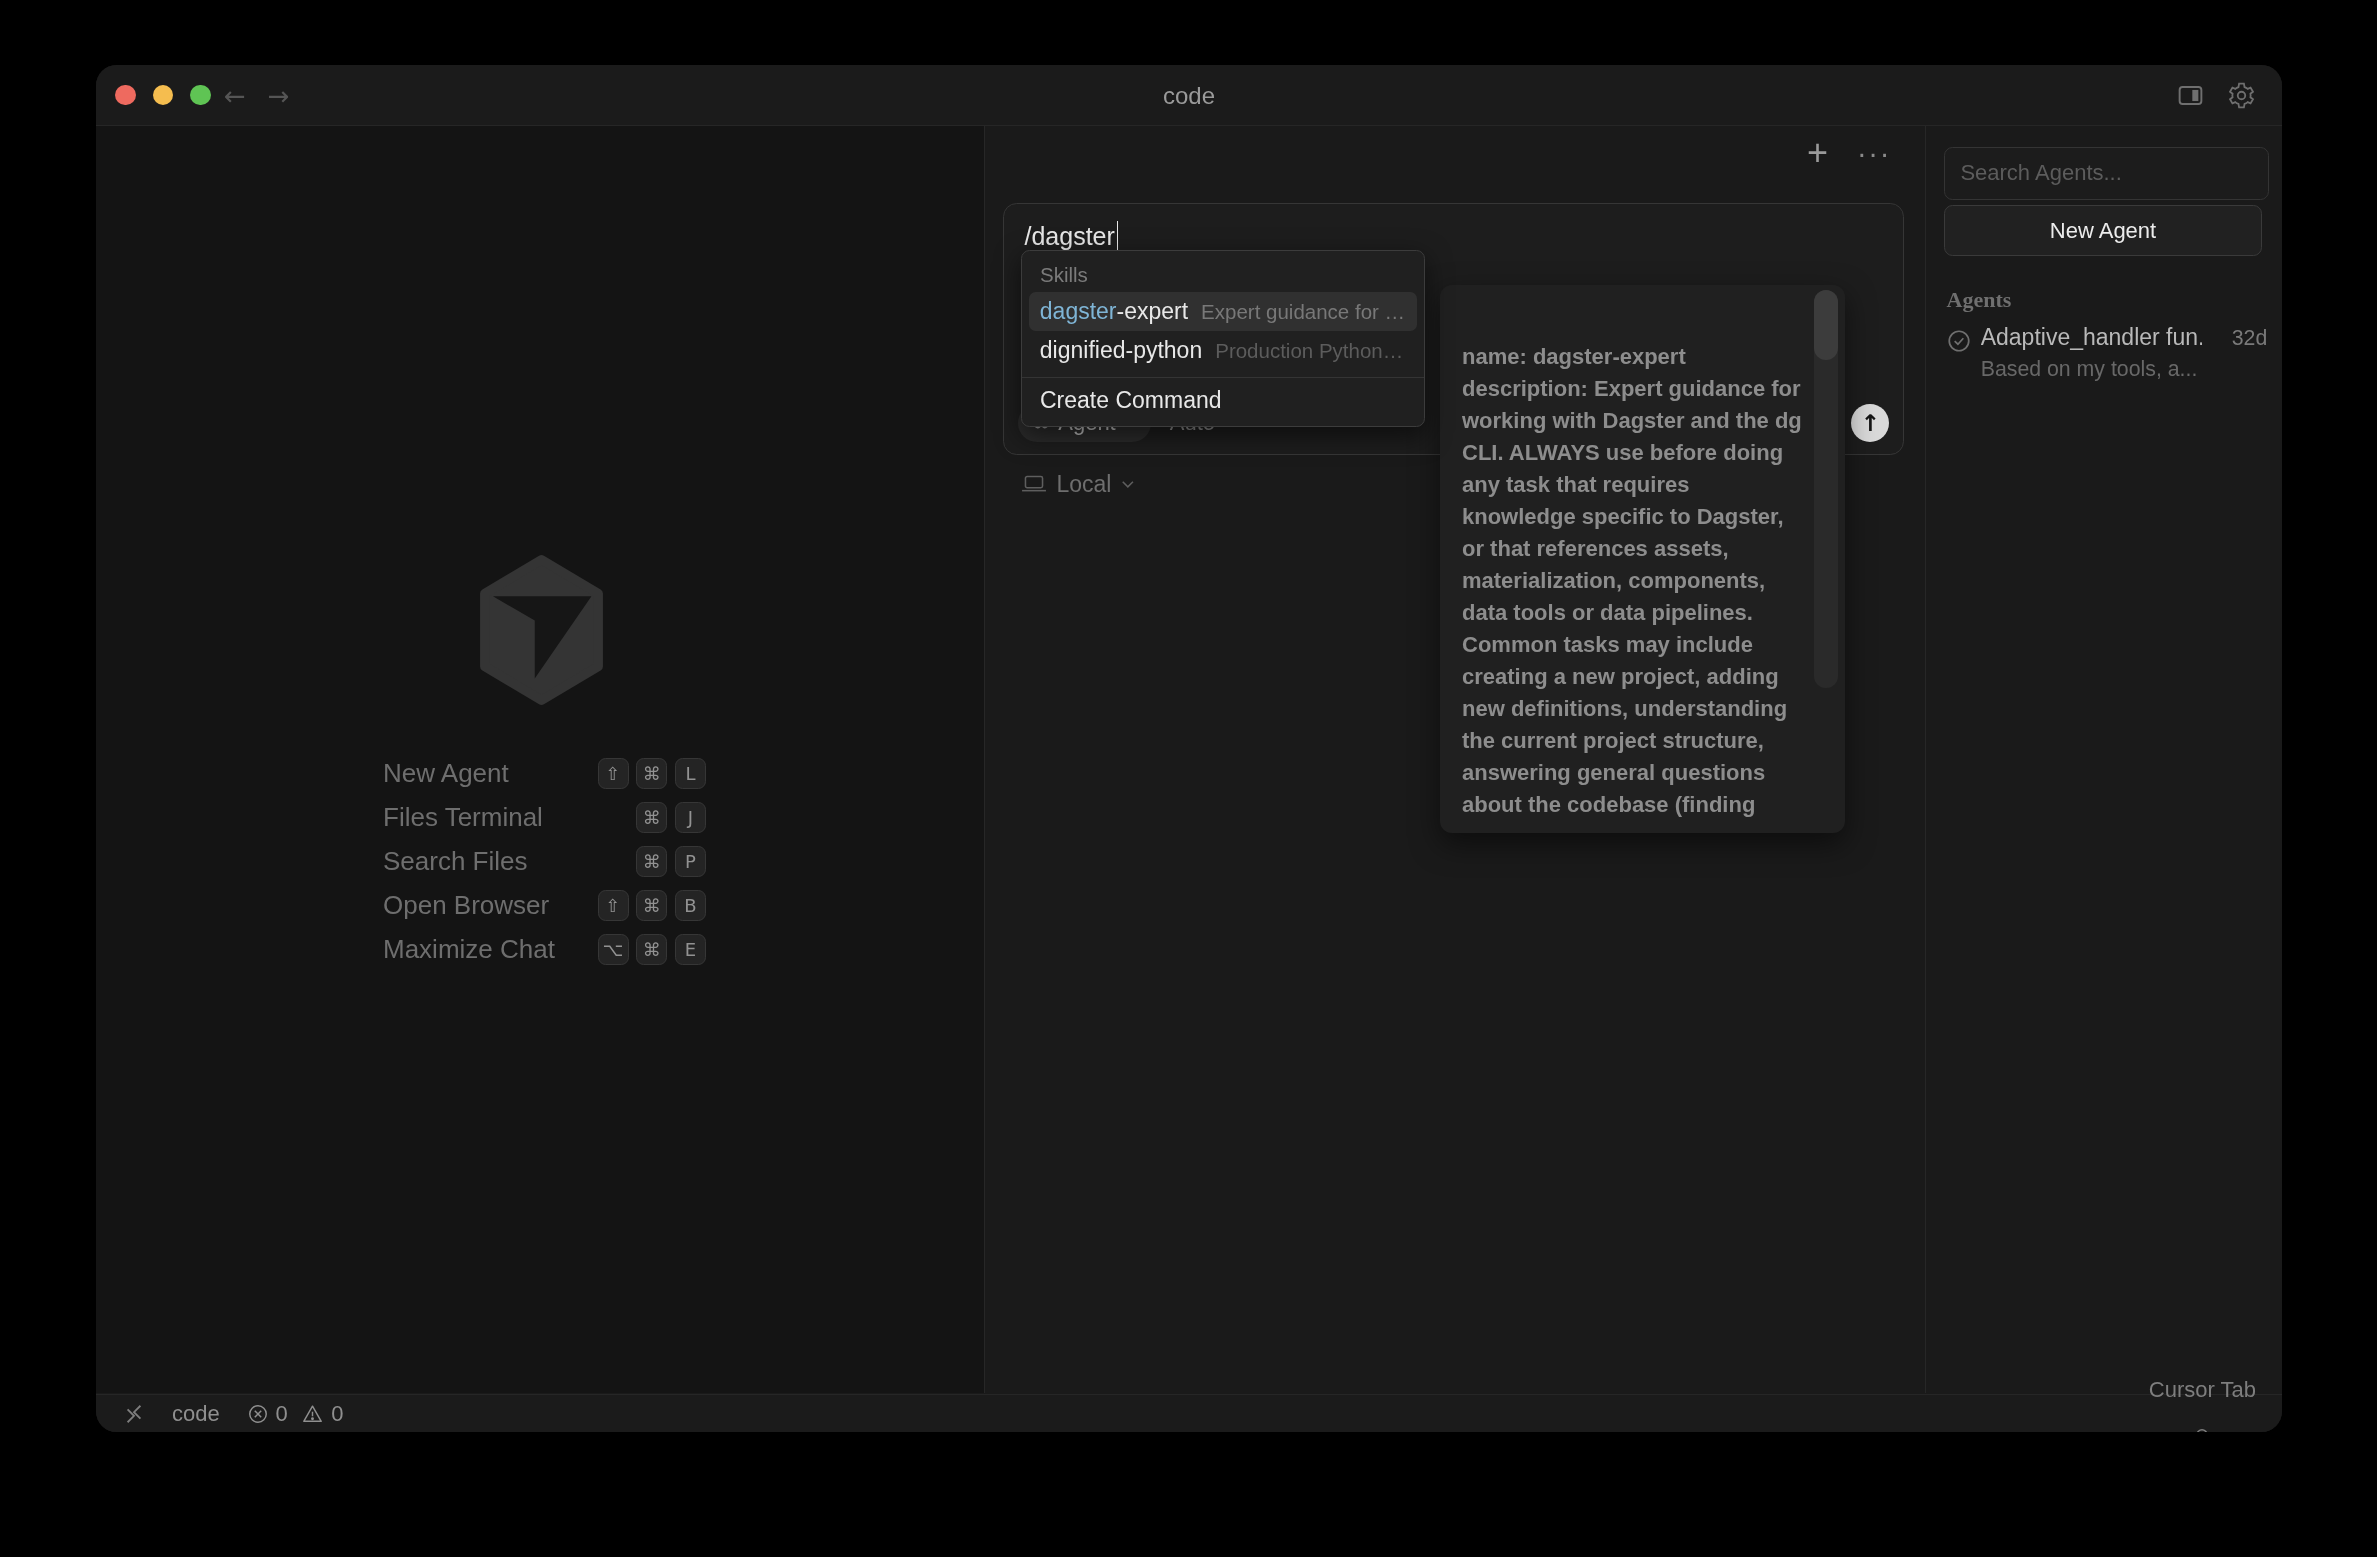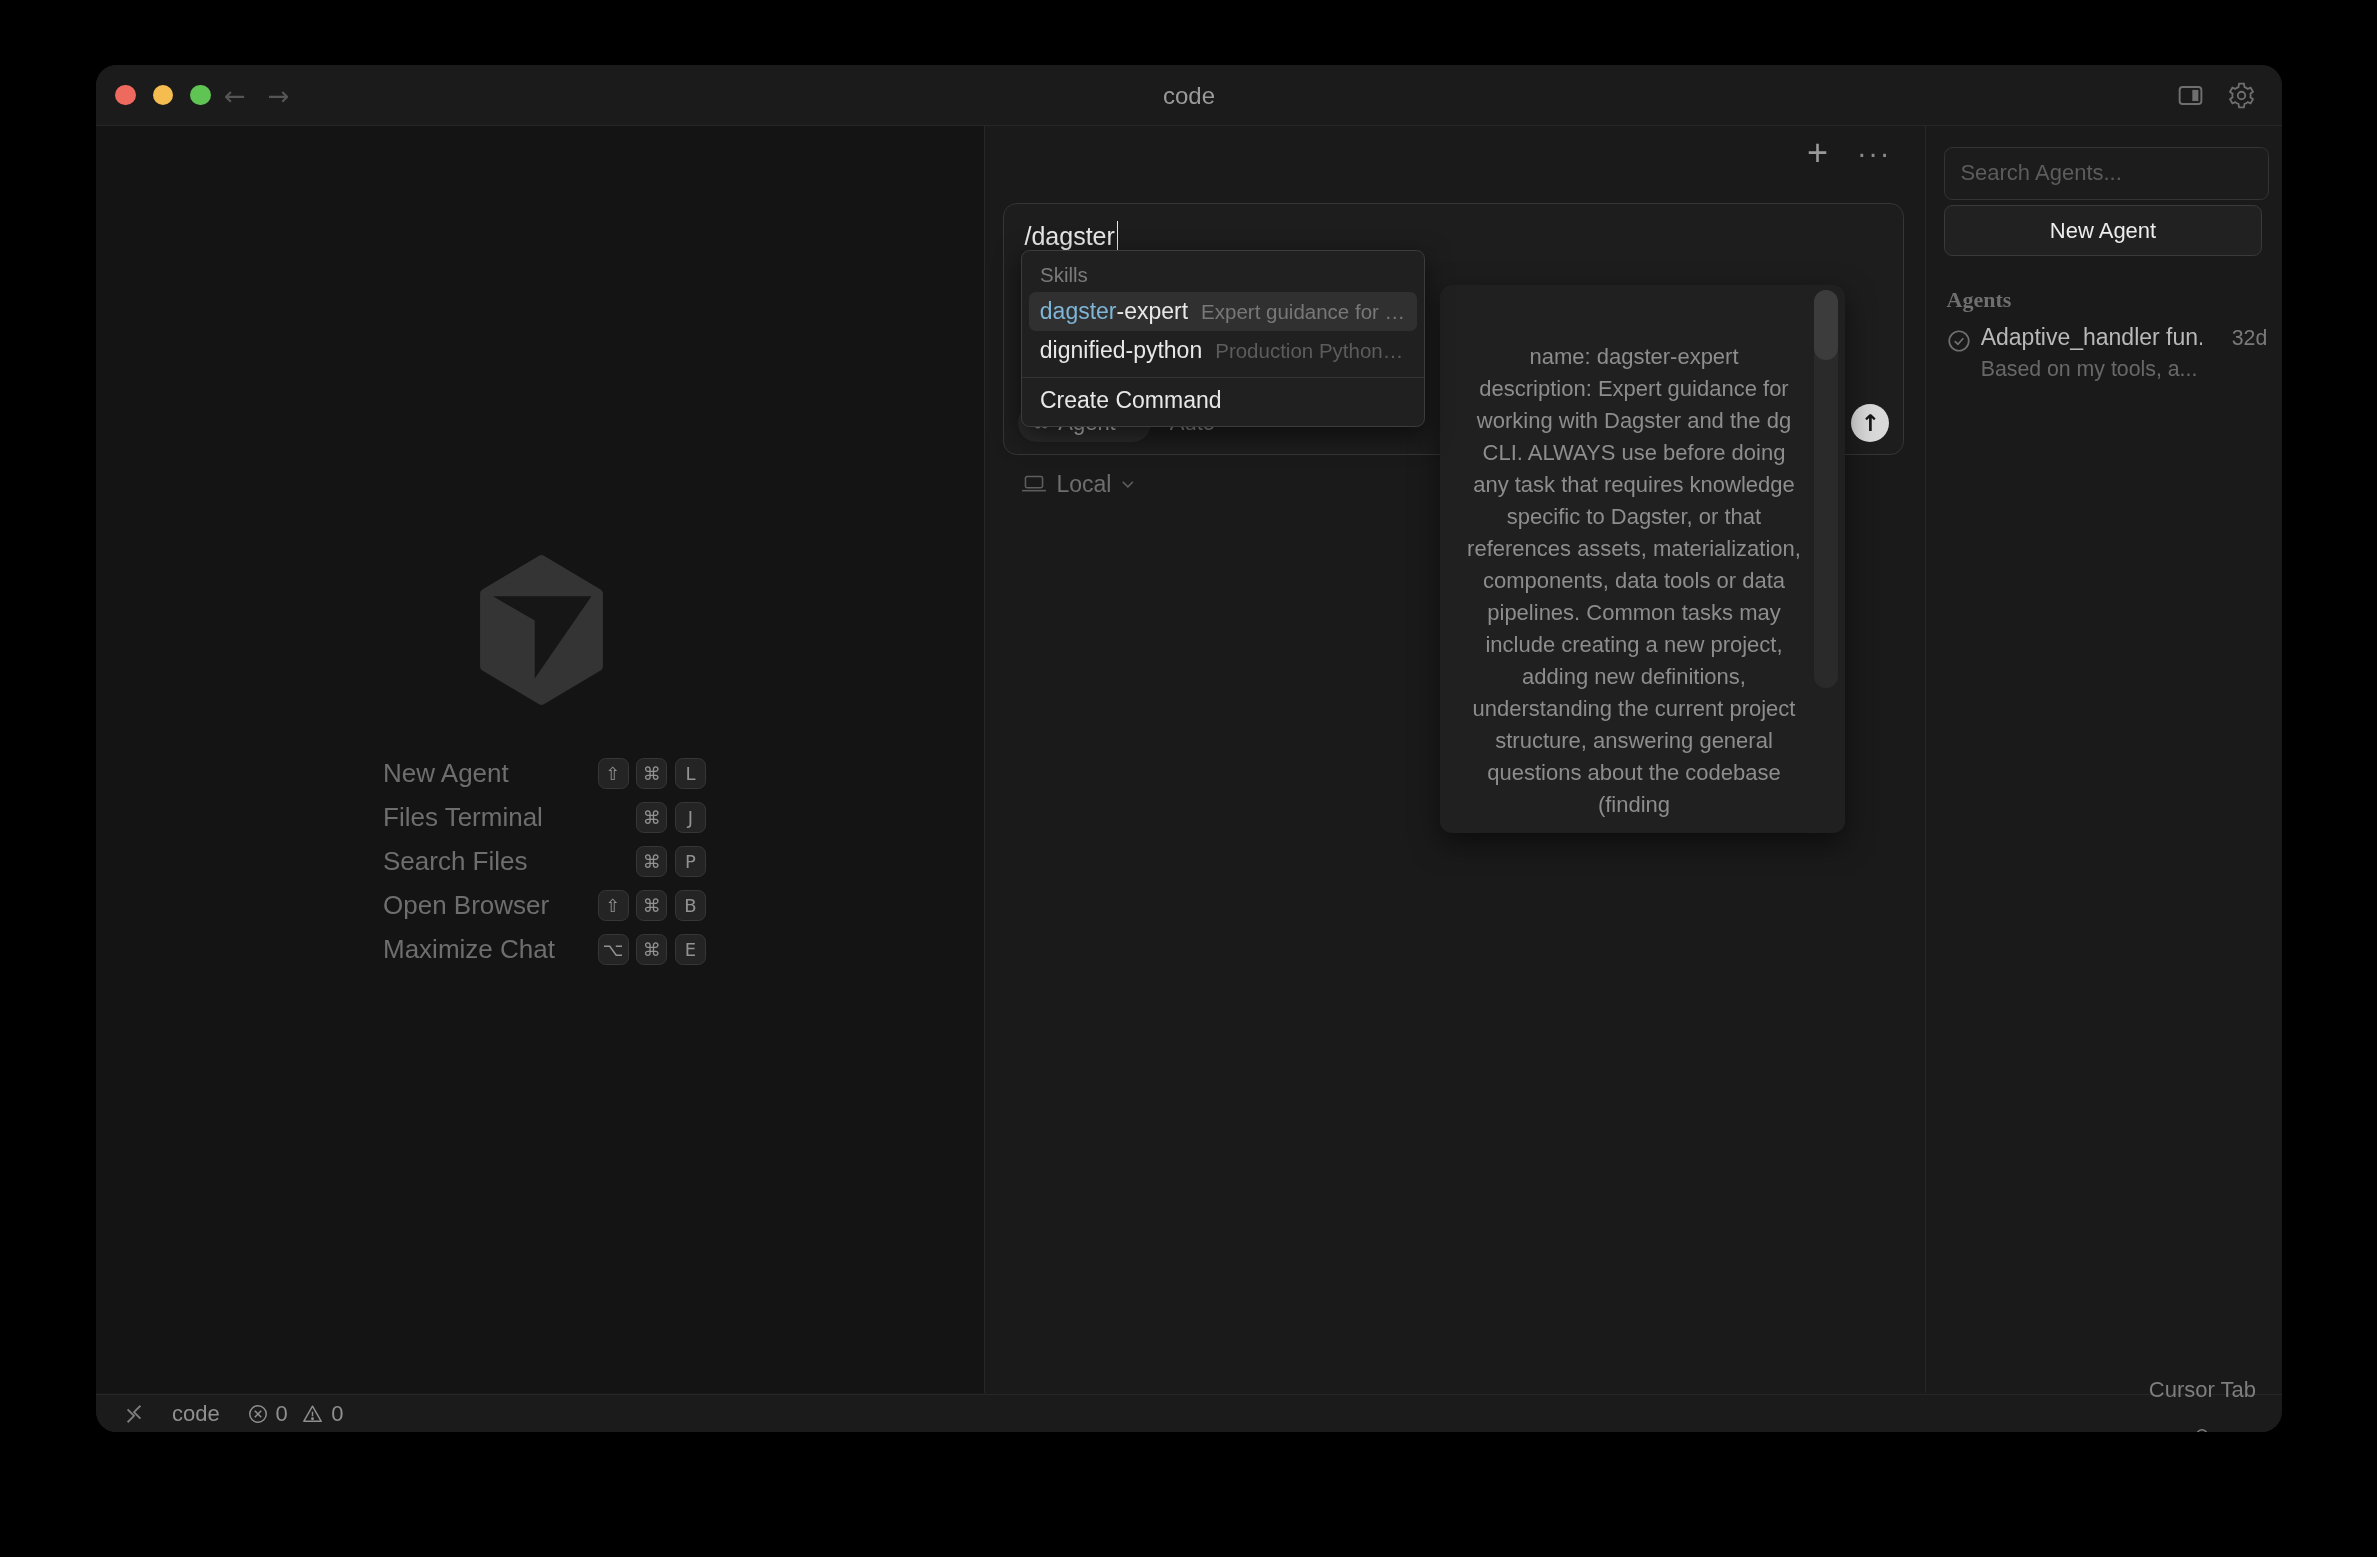--- a/index.html
+++ b/index.html
@@ -78,21 +78,21 @@
   .dd-divider { height:0.9px; background:#343434; margin:6.8px 0 0; }
   .dd-action { padding:9.4px 18px 12px; color:#e8e8e8; font-size:23px; }
 
   .runtime { position:absolute; left:36px; top:345px; display:flex; align-items:center;
              gap:9.4px; color:#6e6e6e; font-size:23px; }
 
   .preview { position:absolute; left:455px; top:159px; width:405px; height:548px;
              background:#202020; border-radius:12px; box-shadow:0 10.2px 29px rgba(0,0,0,.5);
              z-index:2; overflow:hidden; }
   .preview-text { position:absolute; left:22px; top:56px; right:39px; color:#8d8d8d;
-                  font-size:22px; font-weight:400; line-height:32px; white-space:pre-line;text-align:center; }
+                  font-size:22px; font-weight:700; line-height:32px; white-space:pre-line; }
   .pv-scroll { position:absolute; right:6.8px; top:5.1px; width:24px; height:398px;
                background:#2a2a2a; border-radius:12px; }
   .pv-thumb { position:absolute; left:0; top:0; width:24px; height:70px;
               background:#3c3c3c; border-radius:12px; }
 
   
   .search-input { position:absolute; left:18px; top:20.5px; width:325px; height:53px;
                   background:#1c1c1c; border:0.9px solid #343434; border-radius:8.5px;
                   color:#cccccc; font-size:22px; padding:0 15.4px; outline:none;
                   font-family:"Liberation Sans", sans-serif; }

